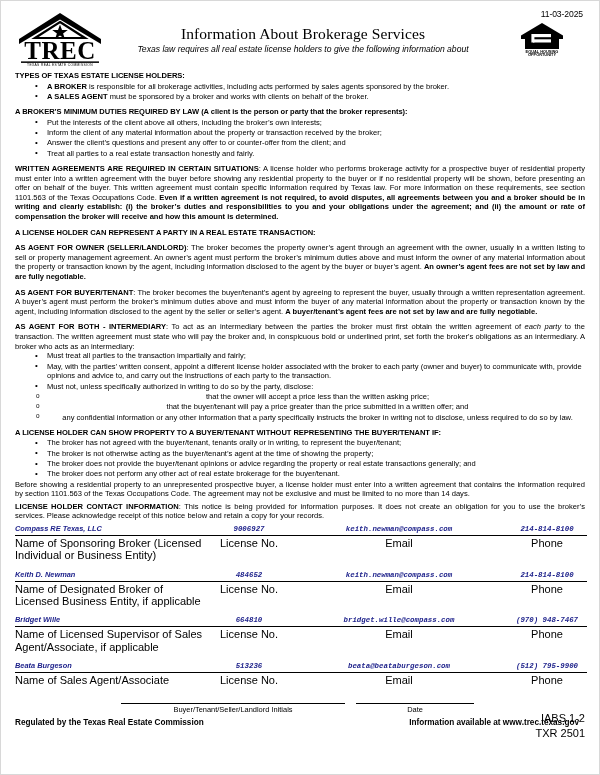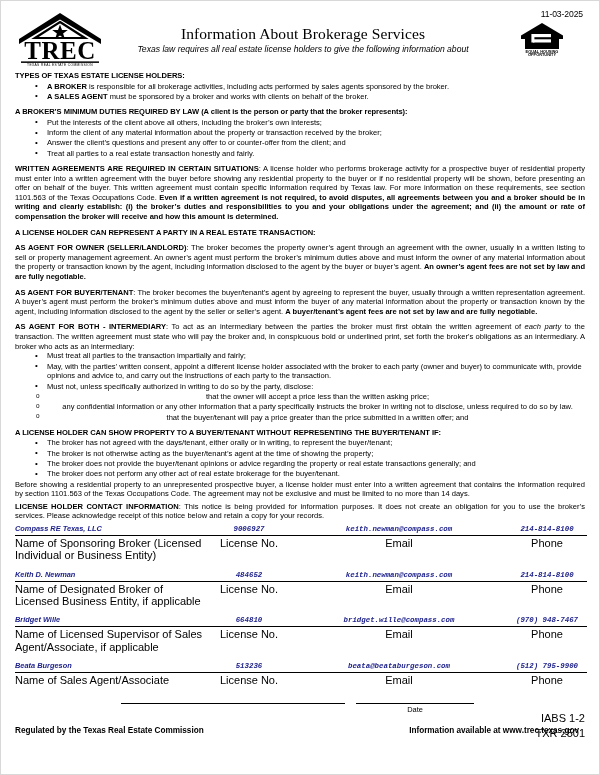--- a/index.html
+++ b/index.html
@@ -199,21 +199,21 @@
   }
   .foot-cap {
     font-size: 7.45px;
     padding-top: 1px;
     text-align: center;
   }
   .foot-bottom {
     display: flex;
     align-items: baseline;
     justify-content: space-between;
-    margin-top: 12px;
+    margin-top: 4px;
     gap: 8px;
   }
   .foot-left {
     font-size: 8.2px;
     font-weight: bold;
   }
   .foot-mid {
     font-size: 8.2px;
     font-weight: bold;
     margin-left: auto;
@@ -302,29 +302,29 @@
     <p class="para para-block"><b>AS AGENT FOR BUYER/TENANT</b><span>:  The broker becomes the buyer/tenant's agent by agreeing to represent the buyer, usually through a written representation agreement. A buyer’s agent must perform the broker’s minimum duties above and must inform the buyer of any material information about the property or transaction known by the agent, including information disclosed to the agent by the seller or seller’s agent. </span><b>A buyer/tenant’s agent fees are not set by law and are fully negotiable.</b></p>
 
     <p class="para"><b>AS AGENT FOR BOTH - INTERMEDIARY</b><span>:  To act as an intermediary between the parties the broker must first obtain the written agreement of </span><i>each party</i><span> to the transaction. The written agreement must state who will pay the broker and, in conspicuous bold or underlined print, set forth the broker's obligations as an intermediary. A broker who acts as an intermediary:</span></p>
     <ul class="bul">
       <li>Must treat all parties to the transaction impartially and fairly;</li>
       <li>May, with the parties' written consent, appoint a different license holder associated with the broker to each party (owner and buyer) to communicate with, provide opinions and advice to, and carry out the instructions of each party to the transaction.</li>
       <li>Must not, unless specifically authorized in writing to do so by the party, disclose:</li>
     </ul>
     <ul class="sub">
       <li>that the owner will accept a price less than the written asking price;</li>
+      <li>that the buyer/tenant will pay a price greater than the price submitted in a written offer; and</li>
       <li>any confidential information or any other information that a party specifically instructs the broker in writing not to disclose, unless required to do so by law.</li>
-      <li>that the buyer/tenant will pay a price greater than the price submitted in a written offer; and</li>
     </ul>
 
     <div class="gap-sm"></div>
 
     <div class="sec-head">A LICENSE HOLDER CAN SHOW PROPERTY TO A BUYER/TENANT WITHOUT REPRESENTING THE BUYER/TENANT IF:</div>
     <ul class="bul">
-      <li>The broker has not agreed with the days/tenant, either orally or in writing, to represent the buyer/tenant;</li>
+      <li>The broker has not agreed with the buyer/tenant, tenants orally or in writing, to represent the buyer/tenant;</li>
       <li>The broker is not otherwise acting as the buyer/tenant’s agent at the time of showing the property;</li>
       <li>The broker does not provide the buyer/tenant opinions or advice regarding the property or real estate transactions generally; and</li>
       <li>The broker does not perform any other act of real estate brokerage for the buyer/tenant.</li>
     </ul>
     <p class="para">Before showing a residential property to an unrepresented prospective buyer, a license holder must enter into a written agreement that contains the information required by section 1101.563 of the Texas Occupations Code. The agreement may not be exclusive and must be limited to no more than 14 days.</p>
 
     <div class="gap-xs"></div>
 
     <p class="para"><b>LICENSE HOLDER CONTACT INFORMATION</b><span>: This notice is being provided for information purposes. It does not create an obligation for you to use the broker’s services. Please acknowledge receipt of this notice below and retain a copy for your records.</span></p>
   </div>
@@ -487,20 +487,21 @@
           <div class="flabel c">Phone</div>
         </td>
       </tr>
     </tbody>
   </table>
 
   <div class="footer">
     <div class="foot-lines">
       <div class="foot-initials">
         <div class="foot-line"></div>
+        <div class="foot-cap">Buyer/Tenant/Seller/Landlord Initials</div>
       </div>
       <div class="foot-date">
         <div class="foot-line"></div>
         <div class="foot-cap">Date</div>
       </div>
     </div>
 
     <div class="foot-bottom">
       <div class="foot-left">Regulated by the Texas Real Estate  Commission</div>
       <div class="foot-mid">Information available at www.trec.texas.gov</div>

